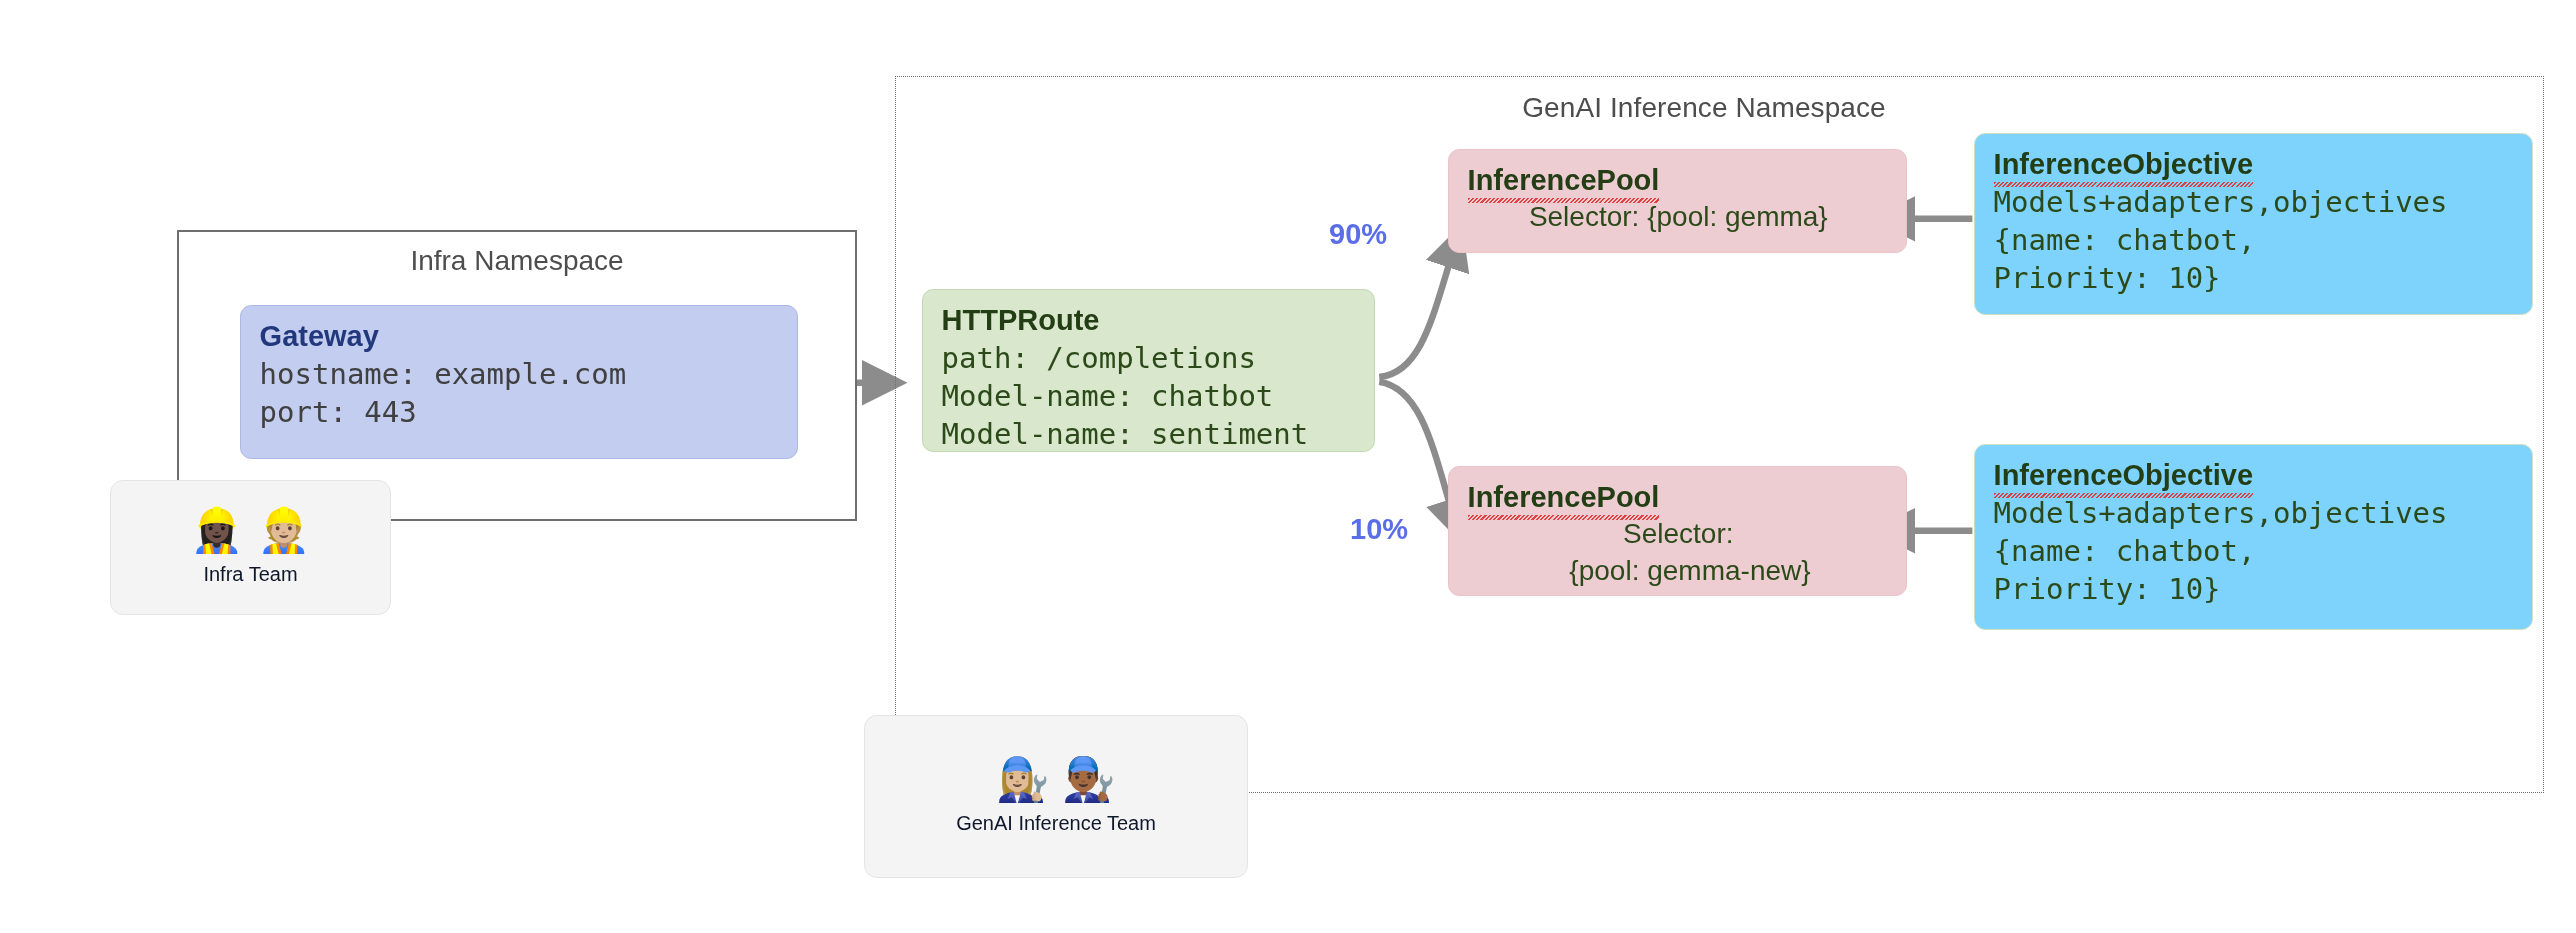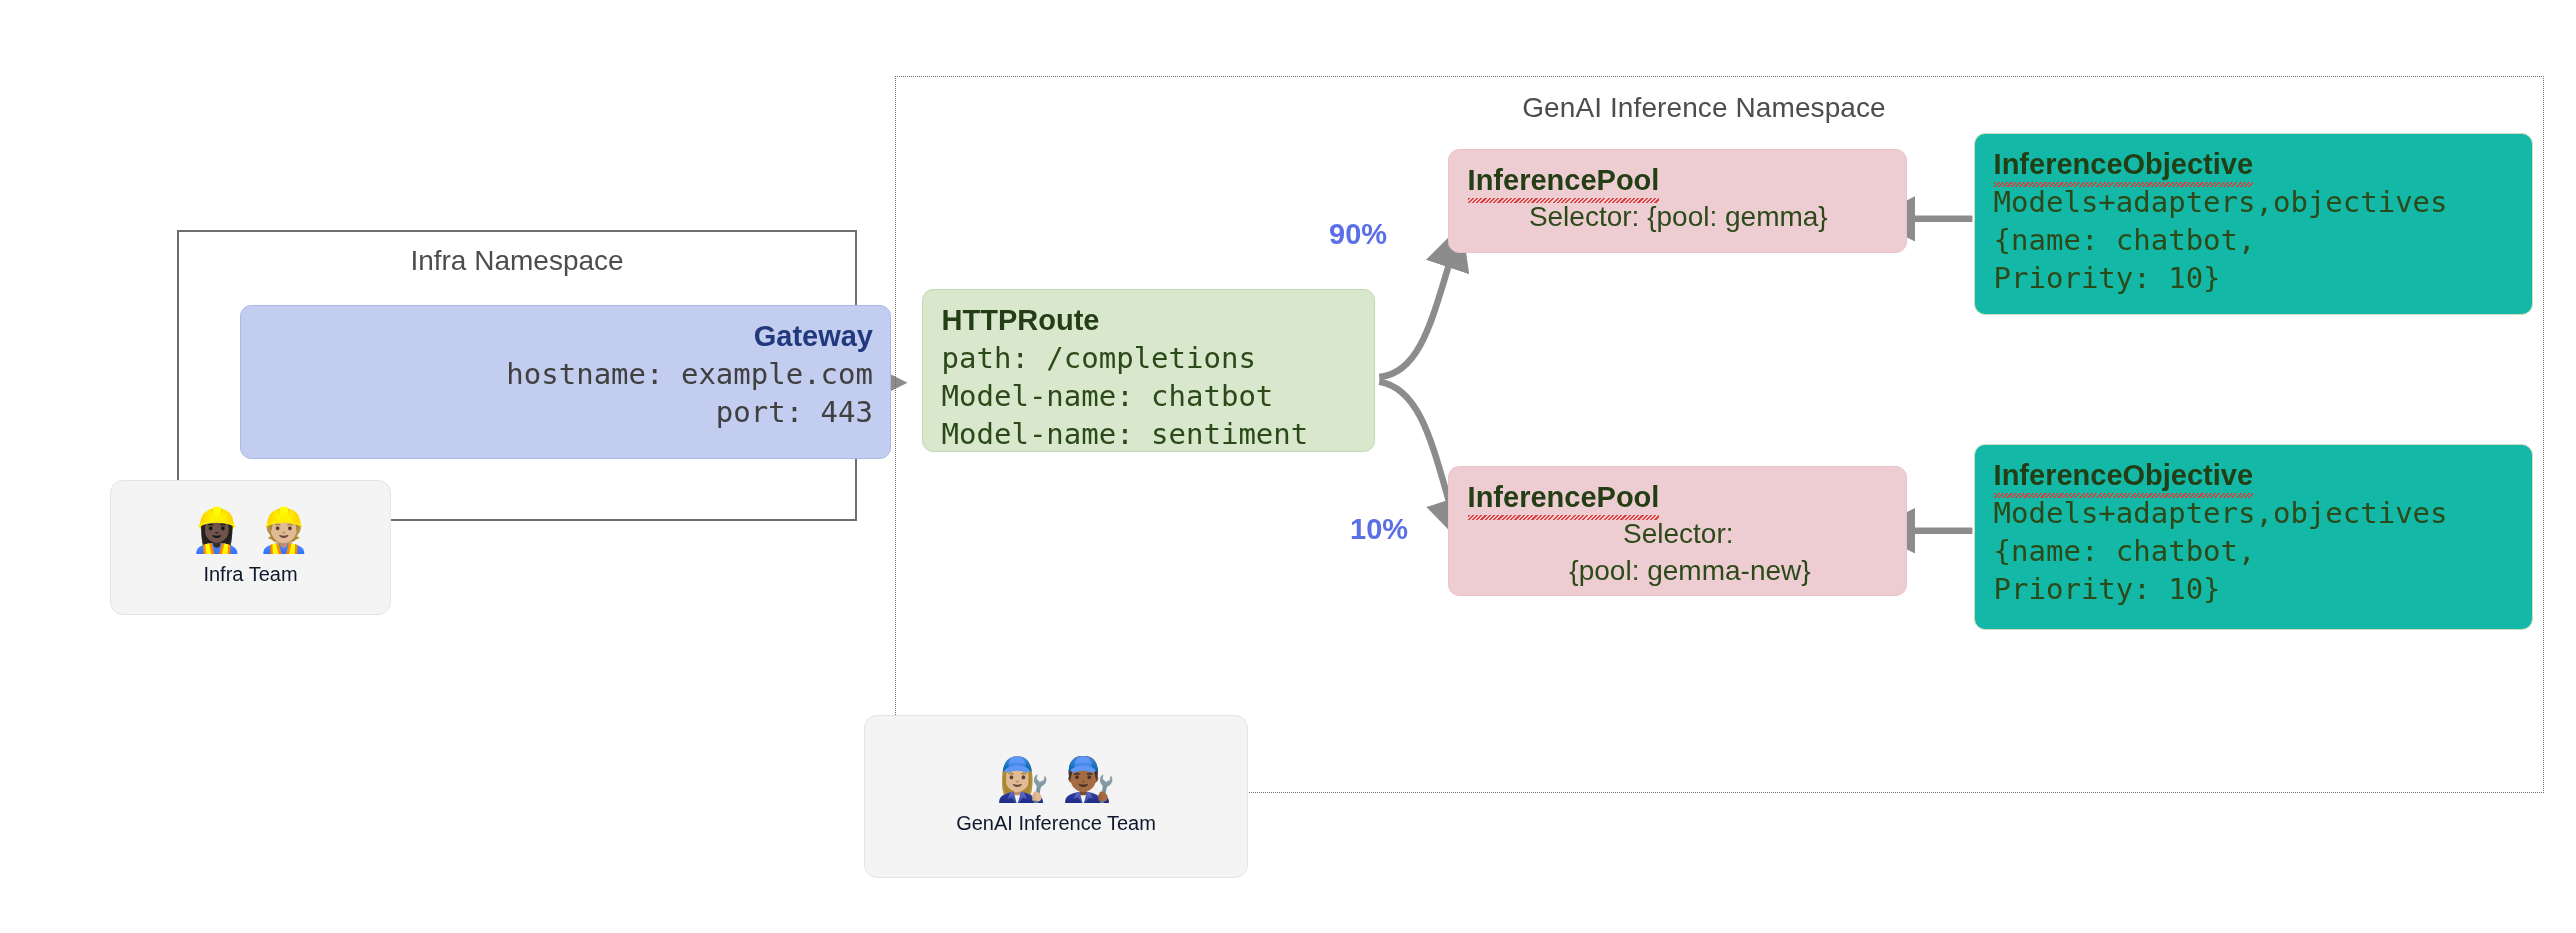--- a/index.html
+++ b/index.html
@@ -78,25 +78,24 @@
   .node .body-line-sans {
     font-family: "Liberation Sans", sans-serif;
     font-size: 28px;
     line-height: 1.32;
     white-space: pre;
   }
   
   .gateway {
     left: 240px;
     top: 305px;
-    width: 651px;
+    width: 558px;
     height: 154px;
     background: #c3cdef;
     border: 1.9px solid #aab8e6;
-    text-align: right;
   }
   .gateway .title { color: #22387d; }
   .gateway .body-line { color: #404040; }
   
   .httproute {
     left: 922px;
     top: 289px;
     width: 453px;
     height: 163px;
     background: #d9e7cd;
@@ -109,21 +108,21 @@
     background: #eecdd2;
     border: 1.9px solid #eac3c9;
     width: 459px;
   }
   .pool .title { color: #233d14; position: relative; display: inline-block; }
   .pool .body-line-sans { color: #2c4a19; text-align: center; }
   .pool-top { left: 1448px; top: 149px; height: 104px; }
   .pool-bottom { left: 1448px; top: 466px; height: 130px; }
   
   .objective {
-    background: #14b8a6;
+    background: #7dd3fc;
     border: 1.9px solid #cfe0c2;
     width: 559px;
   }
   .objective .title { color: #233d14; position: relative; display: inline-block; }
   .objective .body-line { color: #2c4a19; }
   .obj-top { left: 1974px; top: 133px; height: 182px; }
   .obj-bottom { left: 1974px; top: 444px; height: 186px; }
   
   .squiggle::after {
     content: "";

